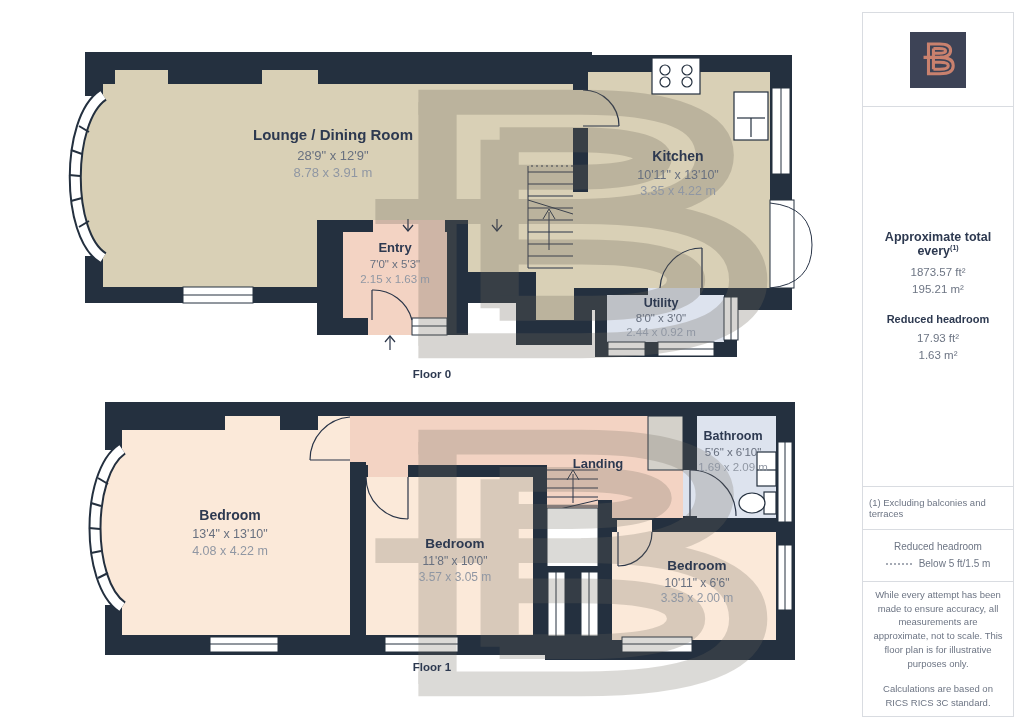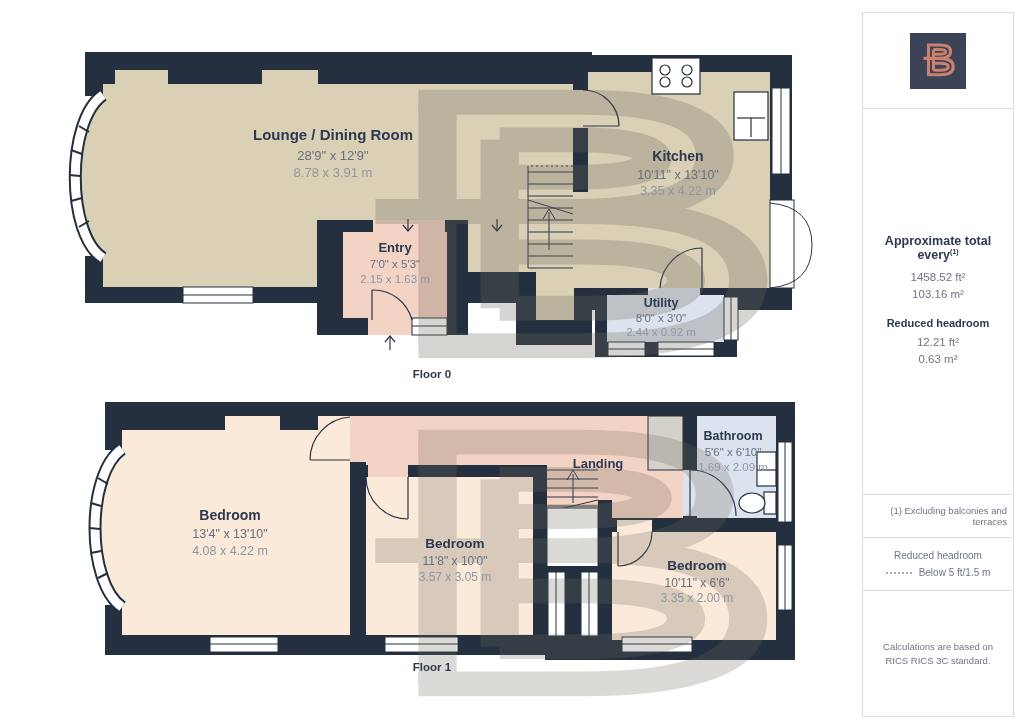--- a/index.html
+++ b/index.html
@@ -12,21 +12,21 @@
            box-sizing:border-box;}
   .sb-section{border-bottom:1px solid #d9dce1;box-sizing:border-box;}
   .sb-logo{height:96px;display:flex;align-items:center;justify-content:center;}
   .sb-area{height:386px;display:flex;flex-direction:column;align-items:center;justify-content:center;
            text-align:center;}
   .sb-title{font-size:12.5px;font-weight:700;color:#2d3950;margin:0 0 6px 0;}
   .sb-title sup{font-size:7px;}
   .sb-val{font-size:11.5px;color:#6d7584;line-height:1.5;}
   .sb-sub{font-size:11px;font-weight:700;color:#2d3950;margin:14px 0 5px 0;}
   .sb-footnote{height:43px;display:flex;align-items:center;justify-content:center;
-               font-size:9.5px;color:#6d7584;text-align:right;padding:0 6px;}
+               font-size:9.5px;color:#6d7584;text-align:left;padding:0 6px;}
   .sb-legend{height:53px;display:flex;flex-direction:column;align-items:center;justify-content:center;
              font-size:10px;color:#6d7584;}
   .legend-row{display:flex;align-items:center;margin-top:6px;}
   .dotted-swatch{display:inline-block;width:26px;border-top:2px dotted #a6abb5;margin-right:7px;}
   .sb-disclaimer{flex:1;border-bottom:none;display:flex;flex-direction:column;justify-content:center;
                  font-size:9.5px;color:#6d7584;text-align:center;padding:0 10px;line-height:1.45;}
   .sb-disclaimer p{margin:6px 0;}
   
   text{font-family:"Liberation Sans", sans-serif;}
   .room-name{font-weight:700;fill:#2d3950;}
@@ -309,33 +309,34 @@
       <g transform="translate(16,14) scale(0.68)">
           <use href="#brandB" width="100" height="100" style="color:#c9816e"></use>
         </g>
     </svg>
   </div>
 
   <div class="sb-section sb-area">
     <div class="sb-title">
       <span>Approximate total every</span><sup>(1)</sup>
     </div>
-    <div class="sb-val">1458.52 ft²</div>
-    <div class="sb-val">103.16 m²</div>
+    <div class="sb-val">1873.57 ft²</div>
+    <div class="sb-val">195.21 m²</div>
     <div class="sb-sub">Reduced headroom</div>
-    <div class="sb-val">12.21 ft²</div>
-    <div class="sb-val">0.63 m²</div>
+    <div class="sb-val">17.93 ft²</div>
+    <div class="sb-val">1.63 m²</div>
   </div>
 
   <div class="sb-section sb-footnote">(1) Excluding balconies and terraces</div>
 
   <div class="sb-section sb-legend">
     <span>Reduced headroom</span>
     <span class="legend-row">
       <span class="dotted-swatch"></span>
       <span>Below 5 ft/1.5 m</span>
     </span>
   </div>
 
   <div class="sb-section sb-disclaimer">
+    <p>While every attempt has been made to ensure accuracy, all measurements are approximate, not to scale. This floor plan is for illustrative purposes only.</p>
     <p>Calculations are based on RICS RICS 3C standard.</p>
   </div>
 </aside>
 
 </body></html>

